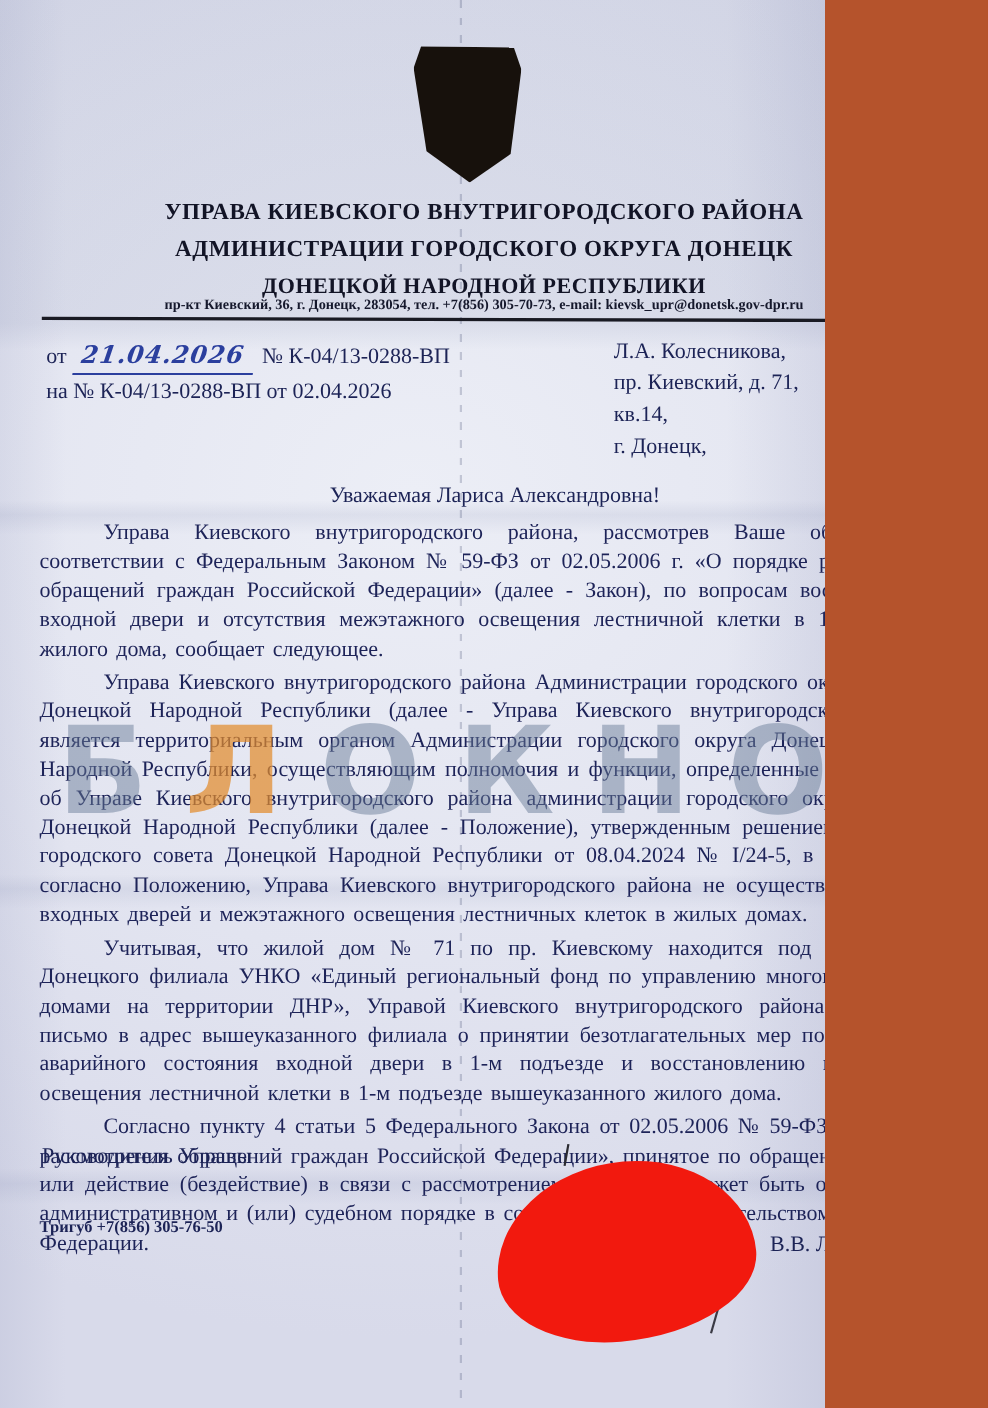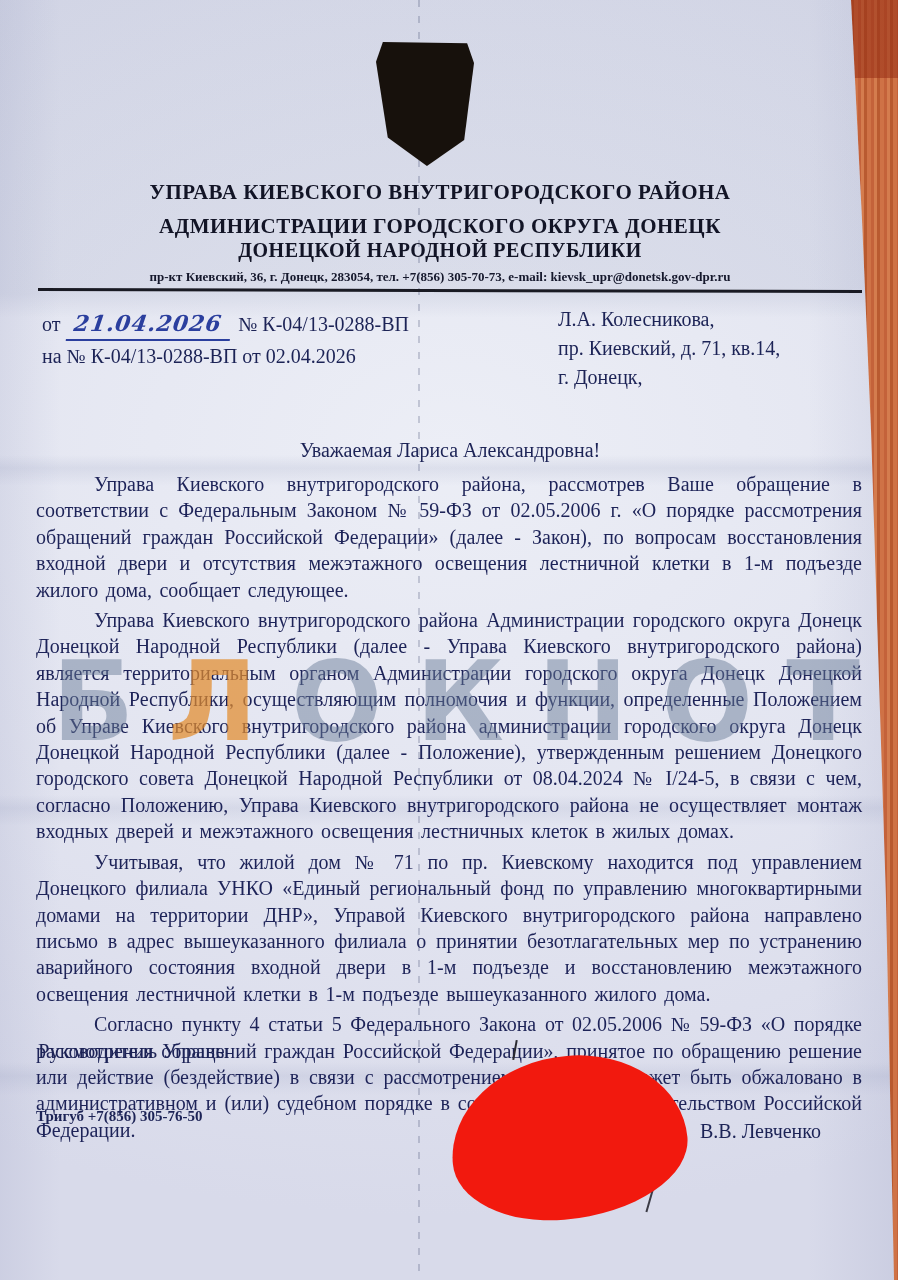--- a/index.html
+++ b/index.html
@@ -1,17 +1,17 @@
 <!DOCTYPE html>
 <html lang="ru"><head>
 <meta charset="utf-8">
 <style>
   html,body{margin:0;padding:0;}
   body{width:898px;height:1280px;overflow:hidden;background:#b5532c;font-family:"Liberation Serif",serif;}
-  .photo{position:relative;width:898px;height:1280px;overflow:hidden;}
+  .photo{position:relative;width:750px;height:1280px;overflow:hidden;}
 
   
   .wood{position:absolute;inset:0;
     background:
       linear-gradient(180deg, rgba(150,45,20,.55) 0 78px, rgba(0,0,0,0) 78px),
       repeating-linear-gradient(90deg,#c4623a 0 3px,#d47c4e 3px 6px,#b95a30 6px 9px,#cf7246 9px 13px);
   }
 
   
   .paper{position:absolute;inset:0;
@@ -30,21 +30,21 @@
   .crease-v{position:absolute;top:0;bottom:0;left:418px;width:2px;pointer-events:none;
     background:repeating-linear-gradient(to bottom, rgba(45,55,95,.22) 0 7px, rgba(45,55,95,0) 7px 16px);}
 
   
   .emblem{position:absolute;left:376px;top:42px;width:98px;height:124px;background:#17110c;
     clip-path:polygon(7% 0%,93% 1%,100% 17%,90% 79%,52% 100%,12% 77%,0% 16%);}
 
   .org{position:absolute;left:20px;top:180px;width:840px;text-align:center;color:#121426;font-weight:bold;}
   .org-line1{font-size:21px;letter-spacing:.5px;}
   .org-line2{font-size:21px;letter-spacing:.5px;margin-top:9px;}
-  .org-line3{font-size:20px;letter-spacing:.5px;margin-top:0;}
+  .org-line3{font-size:20px;letter-spacing:.5px;margin-top:10px;}
   .contact{position:absolute;left:10px;top:269px;width:860px;text-align:center;font-size:13px;font-weight:bold;color:#15182c;}
   .rule{position:absolute;left:38px;top:289px;width:824px;height:3px;background:#191a23;transform:rotate(.15deg);}
 
   .ref{position:absolute;left:42px;top:308px;font-size:20px;color:#1c2356;line-height:31px;white-space:nowrap;}
   .hand-date{display:inline-block;font-size:22px;font-weight:bold;font-style:italic;color:#2b3f9e;
     border-bottom:2px solid #2b3f9e;padding:0 10px 0 6px;margin:0 6px 0 8px;transform:skewX(-8deg);
     font-family:"DejaVu Serif",serif;letter-spacing:1px;}
 
   .addressee{position:absolute;left:558px;top:305px;font-size:20px;color:#1c2356;line-height:29px;}
 

